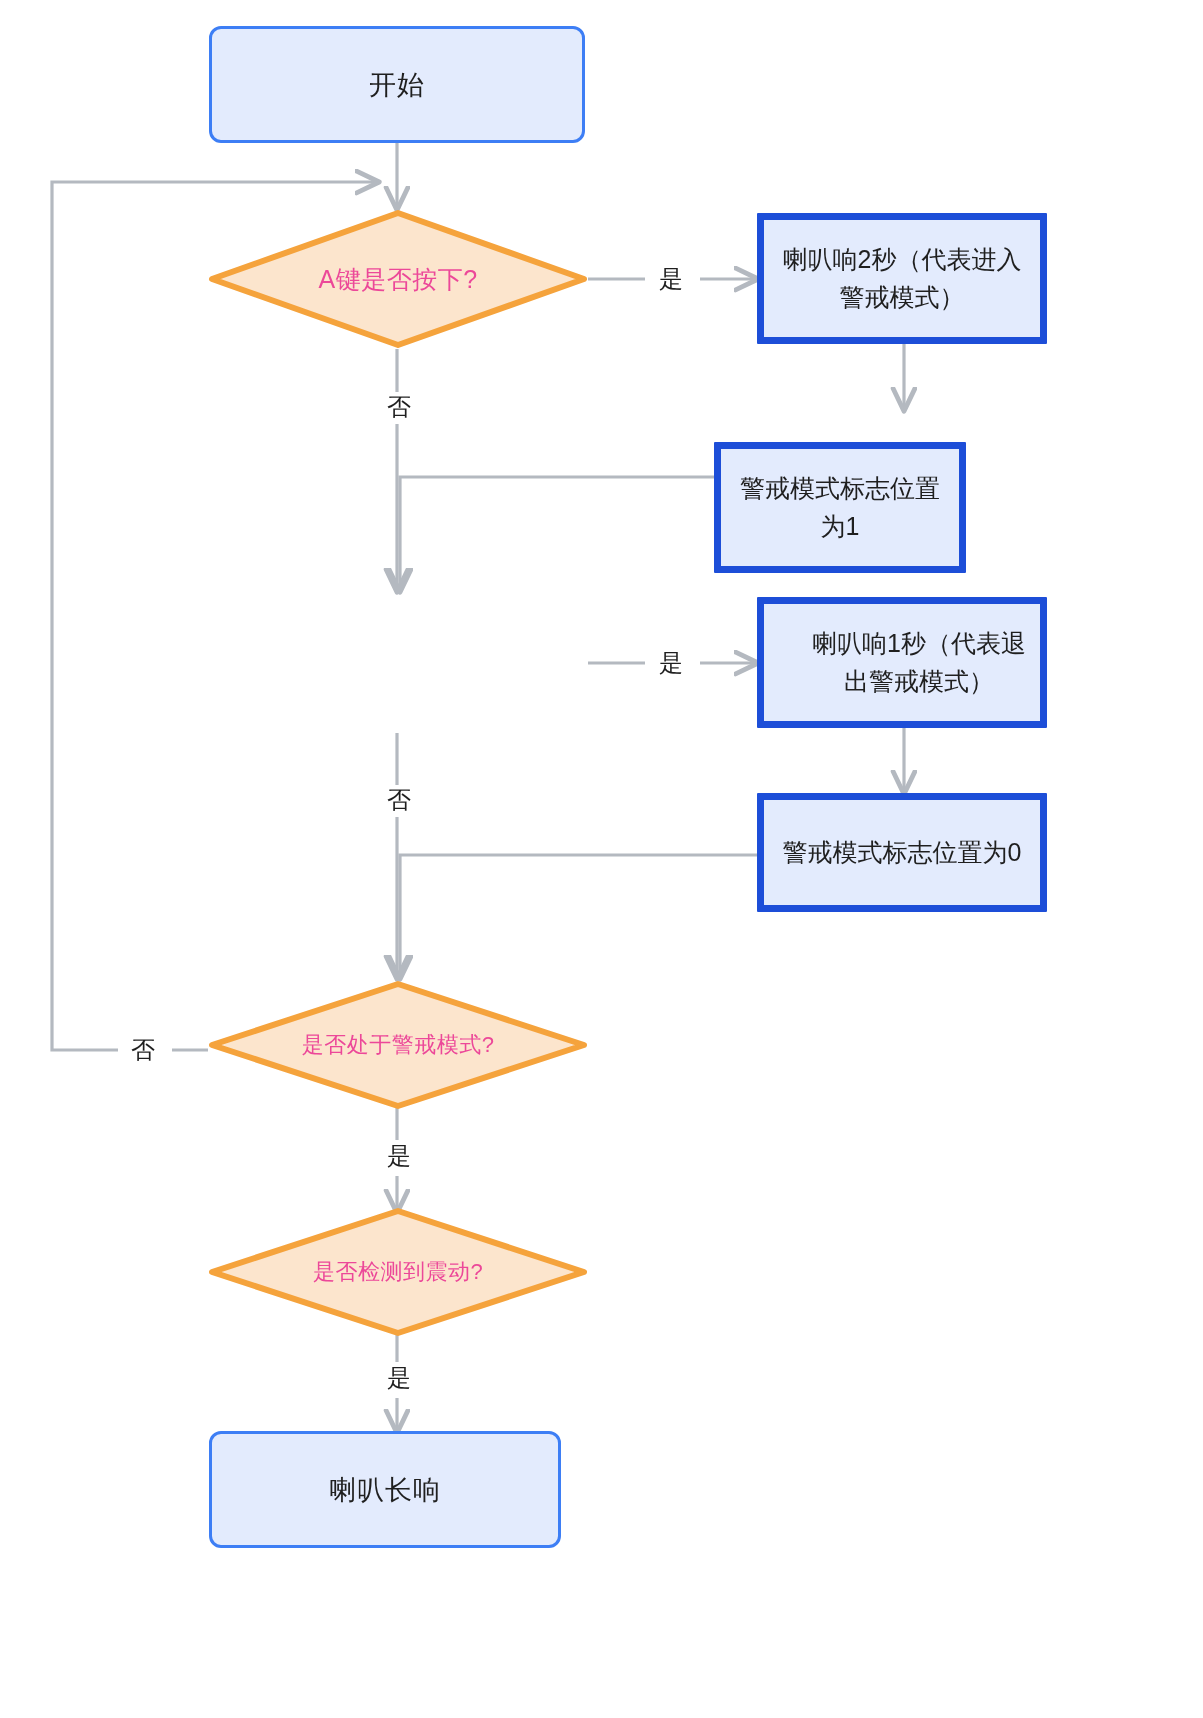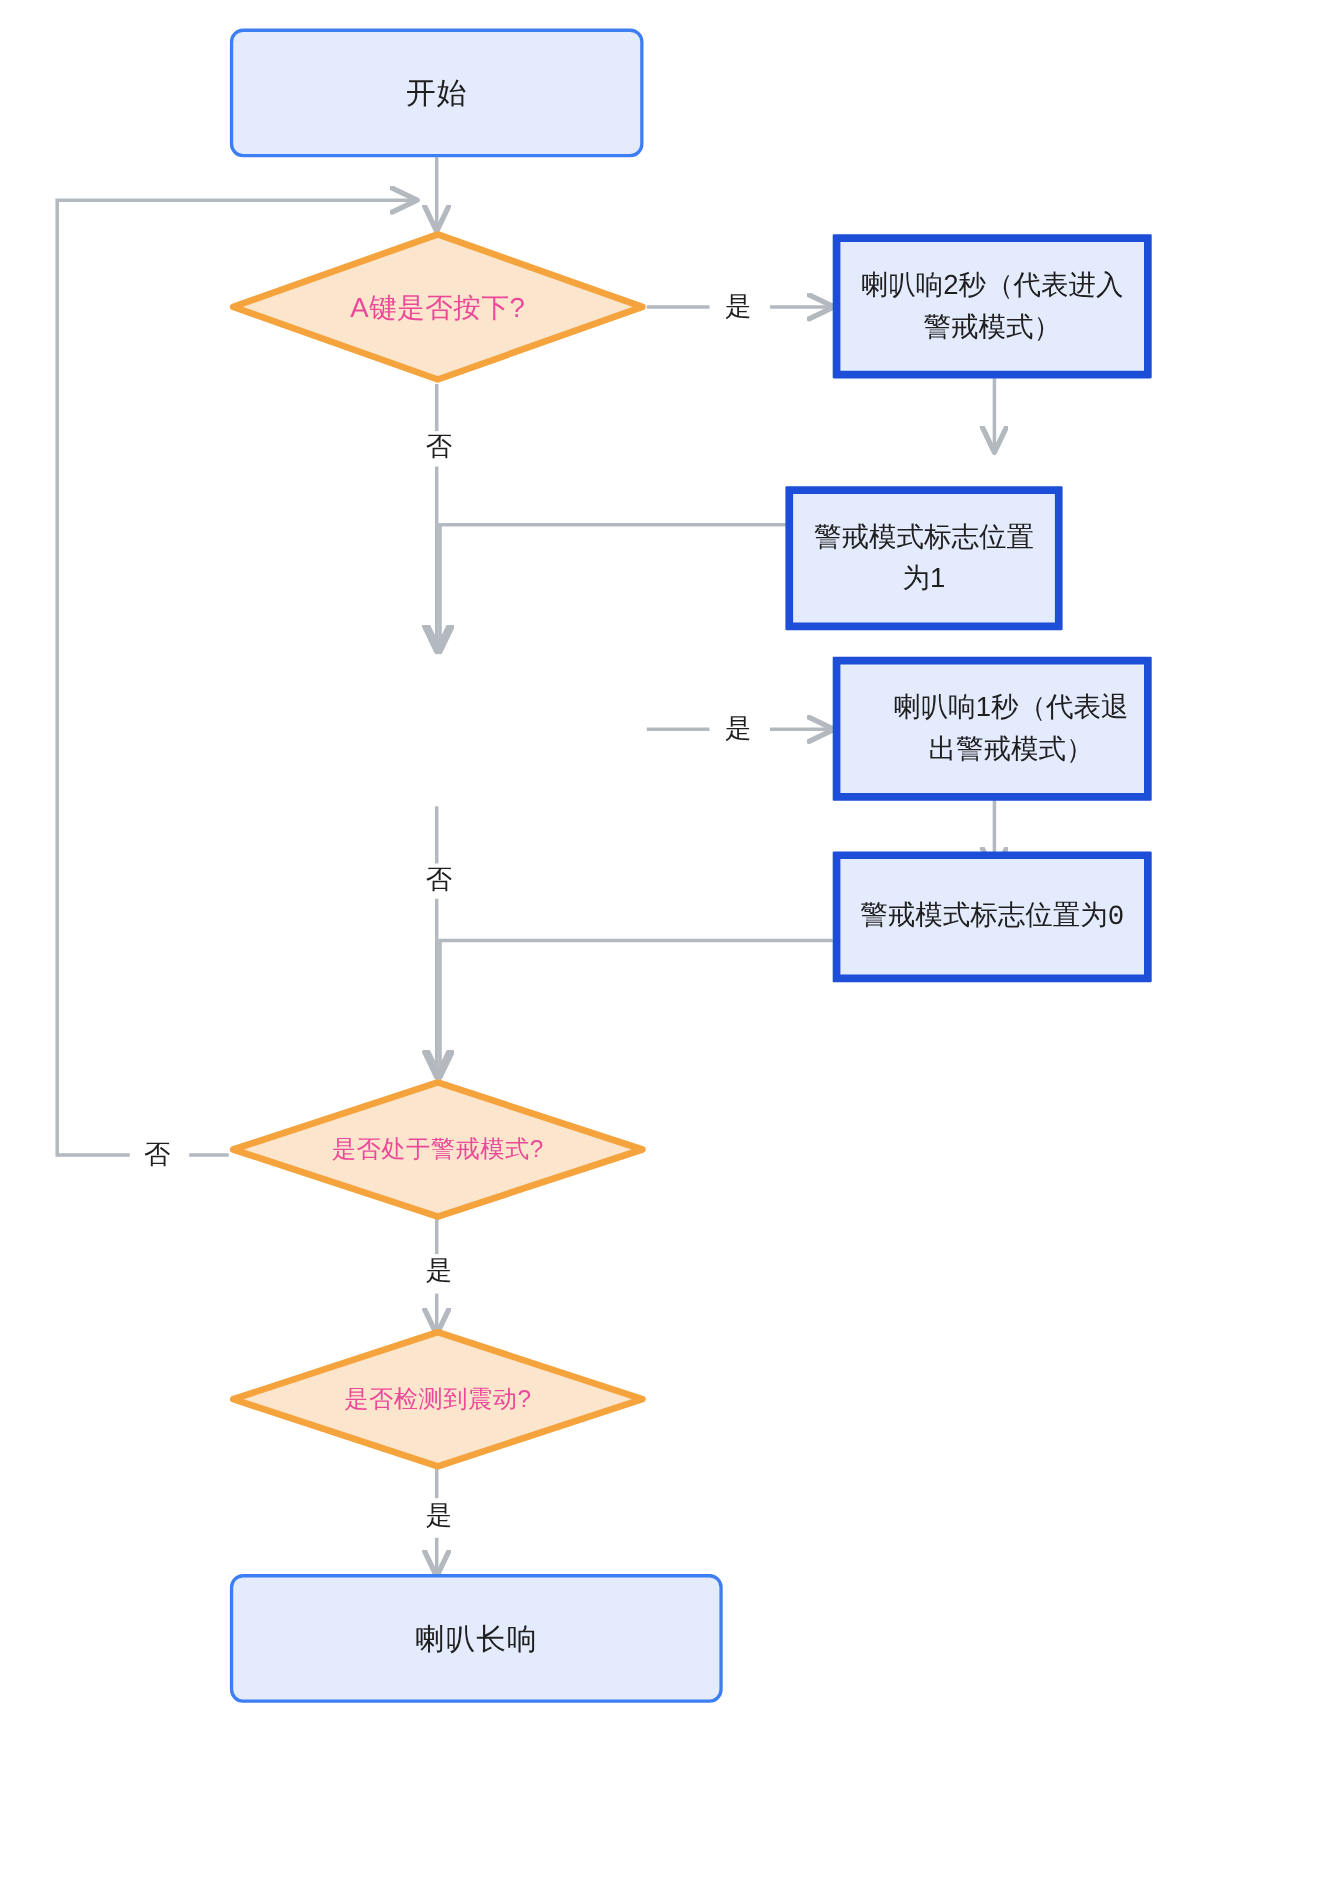--- a/index.html
+++ b/index.html
@@ -165,35 +165,35 @@
 
   <div class="node proc" style="left:714px; top:410px; width:252px; height:131px;margin-top:32px;">
     <span class="inner">警戒模式标志位置为1</span>
   </div>
 
 
   <div class="node proc" style="left:757px; top:597px; width:290px; height:131px;padding-left:48px;">
     <span class="inner">喇叭响1秒（代表退出警戒模式）</span>
   </div>
 
-  <div class="node proc" style="left:757px; top:774px; width:290px; height:119px;font-family:Liberation Mono, monospace;">
+  <div class="node proc" style="left:757px; top:793px; width:290px; height:119px;">
     <span class="inner">警戒模式标志位置为0</span>
   </div>
 
   <div class="node dec small" style="left:208px; top:980px; width:380px; height:130px;">
     <svg viewBox="0 0 380 130" preserveAspectRatio="none">
       <polygon points="190,4 376,65 190,126 4,65" fill="#fce5cd" stroke="#f5a33c" stroke-width="6" stroke-linejoin="round"></polygon>
     </svg>
     <span class="dectext">是否处于警戒模式?</span>
   </div>
 
   <div class="node dec small" style="left:208px; top:1207px; width:380px; height:130px;">
     <svg viewBox="0 0 380 130" preserveAspectRatio="none">
       <polygon points="190,4 376,65 190,126 4,65" fill="#fce5cd" stroke="#f5a33c" stroke-width="6" stroke-linejoin="round"></polygon>
     </svg>
     <span class="dectext">是否检测到震动?</span>
   </div>
 
-  <div class="node term" style="left:209px; top:1431px; width:448px; height:117px;">
+  <div class="node term" style="left:209px; top:1431px; width:352px; height:117px;">
     <span>喇叭长响</span>
   </div>
 
 </div>
 
 </body></html>

